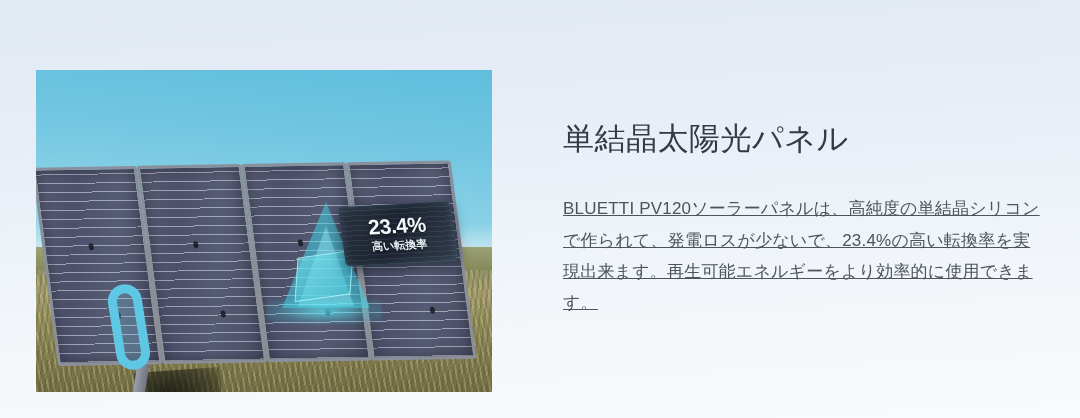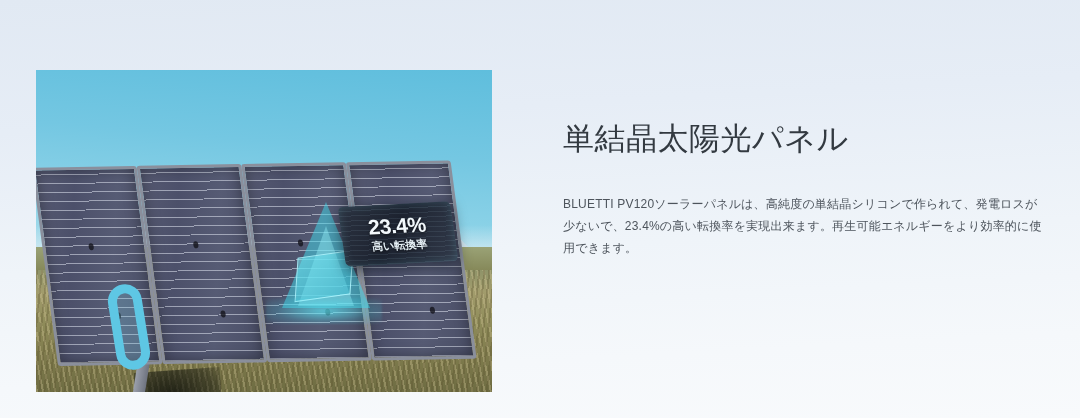--- a/index.html
+++ b/index.html
@@ -197,25 +197,26 @@
   }
   #heading{
     font-size:31px;
     line-height:1.1;
     color:#333a41;
     letter-spacing:.5px;
     font-weight:normal;
   }
   #body{
     margin-top:37px;
-    font-size:12px;
+    font-size:17px;
     line-height:1.85;
     color:#4d545c;
     letter-spacing:.2px;
     width:483px;
+    text-decoration:underline;
   }
 </style>
 </head>
 <body>
 
 <div id="page">
 
   <div id="photo">
 
     <div class="sky"></div>

